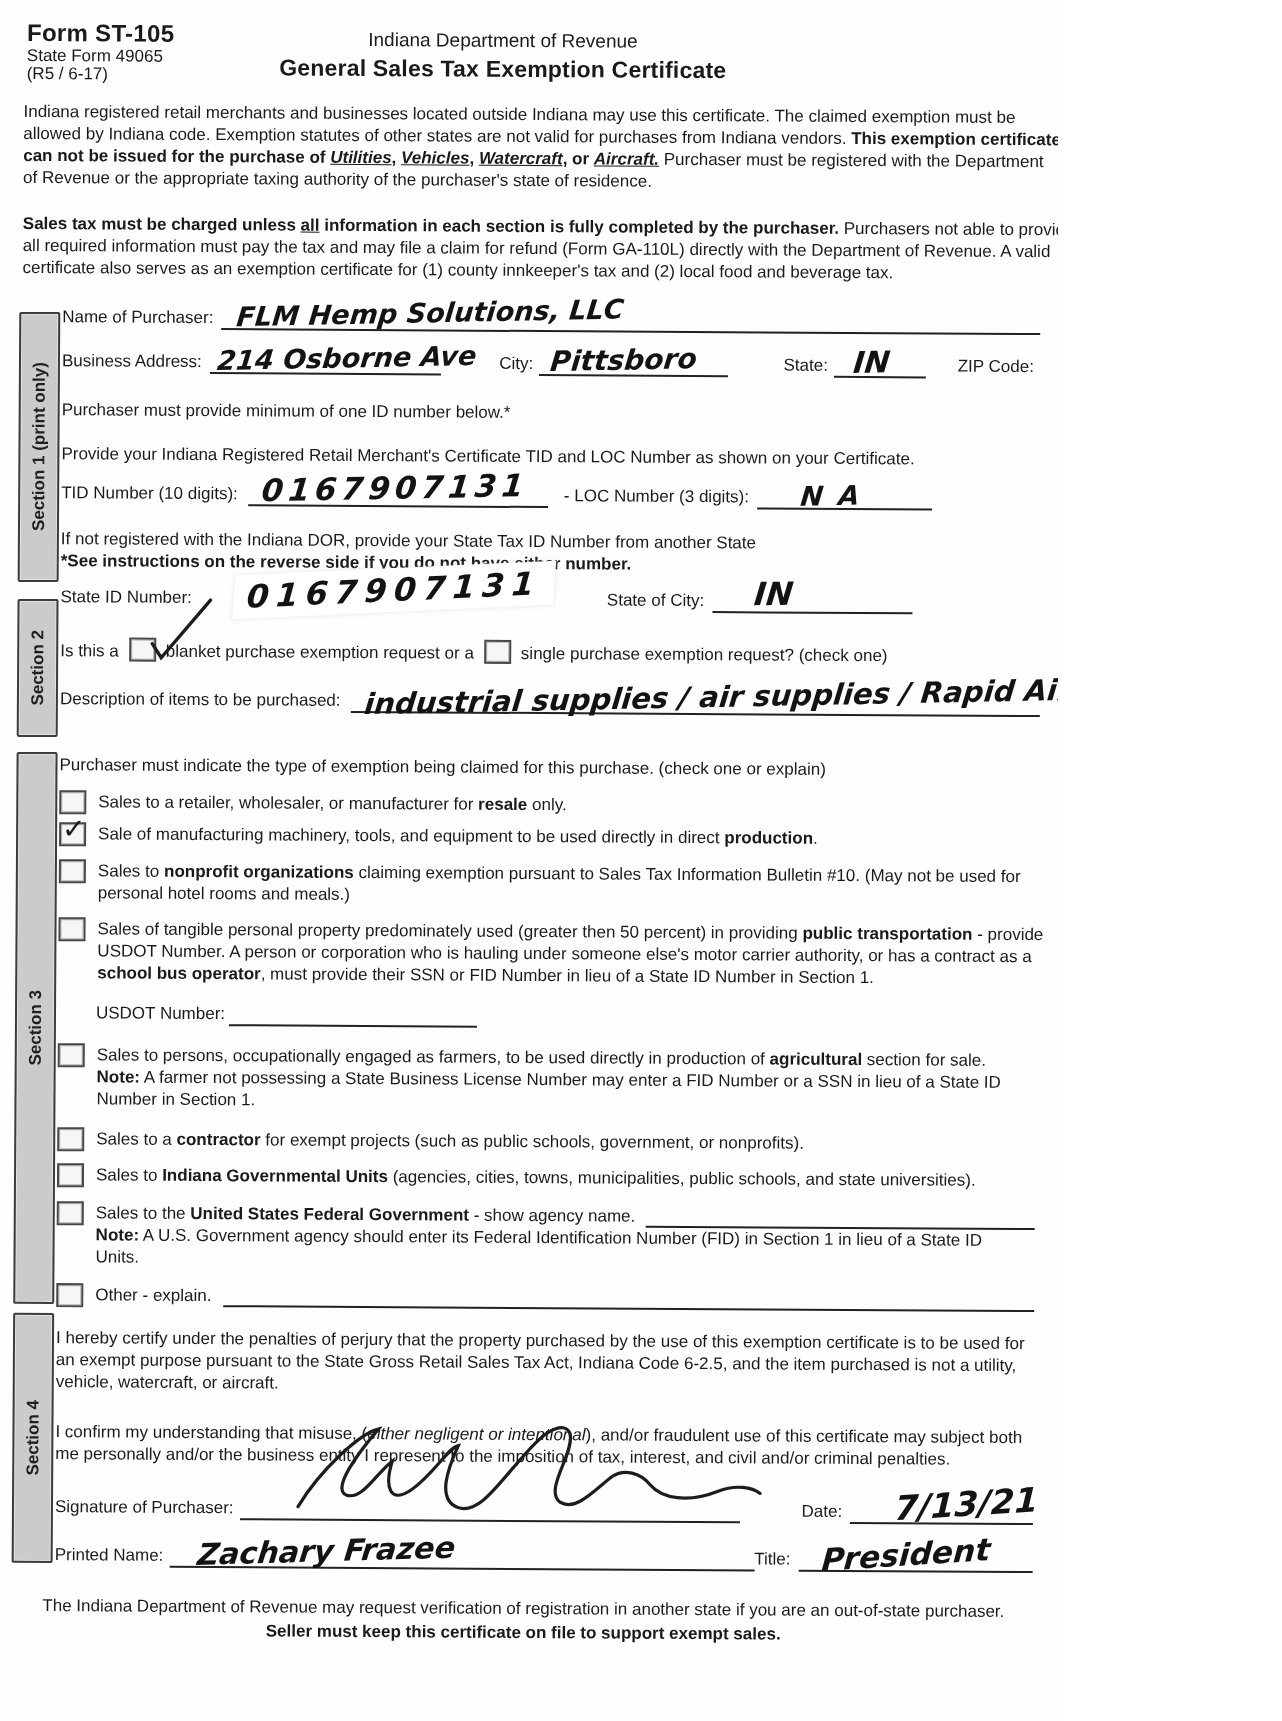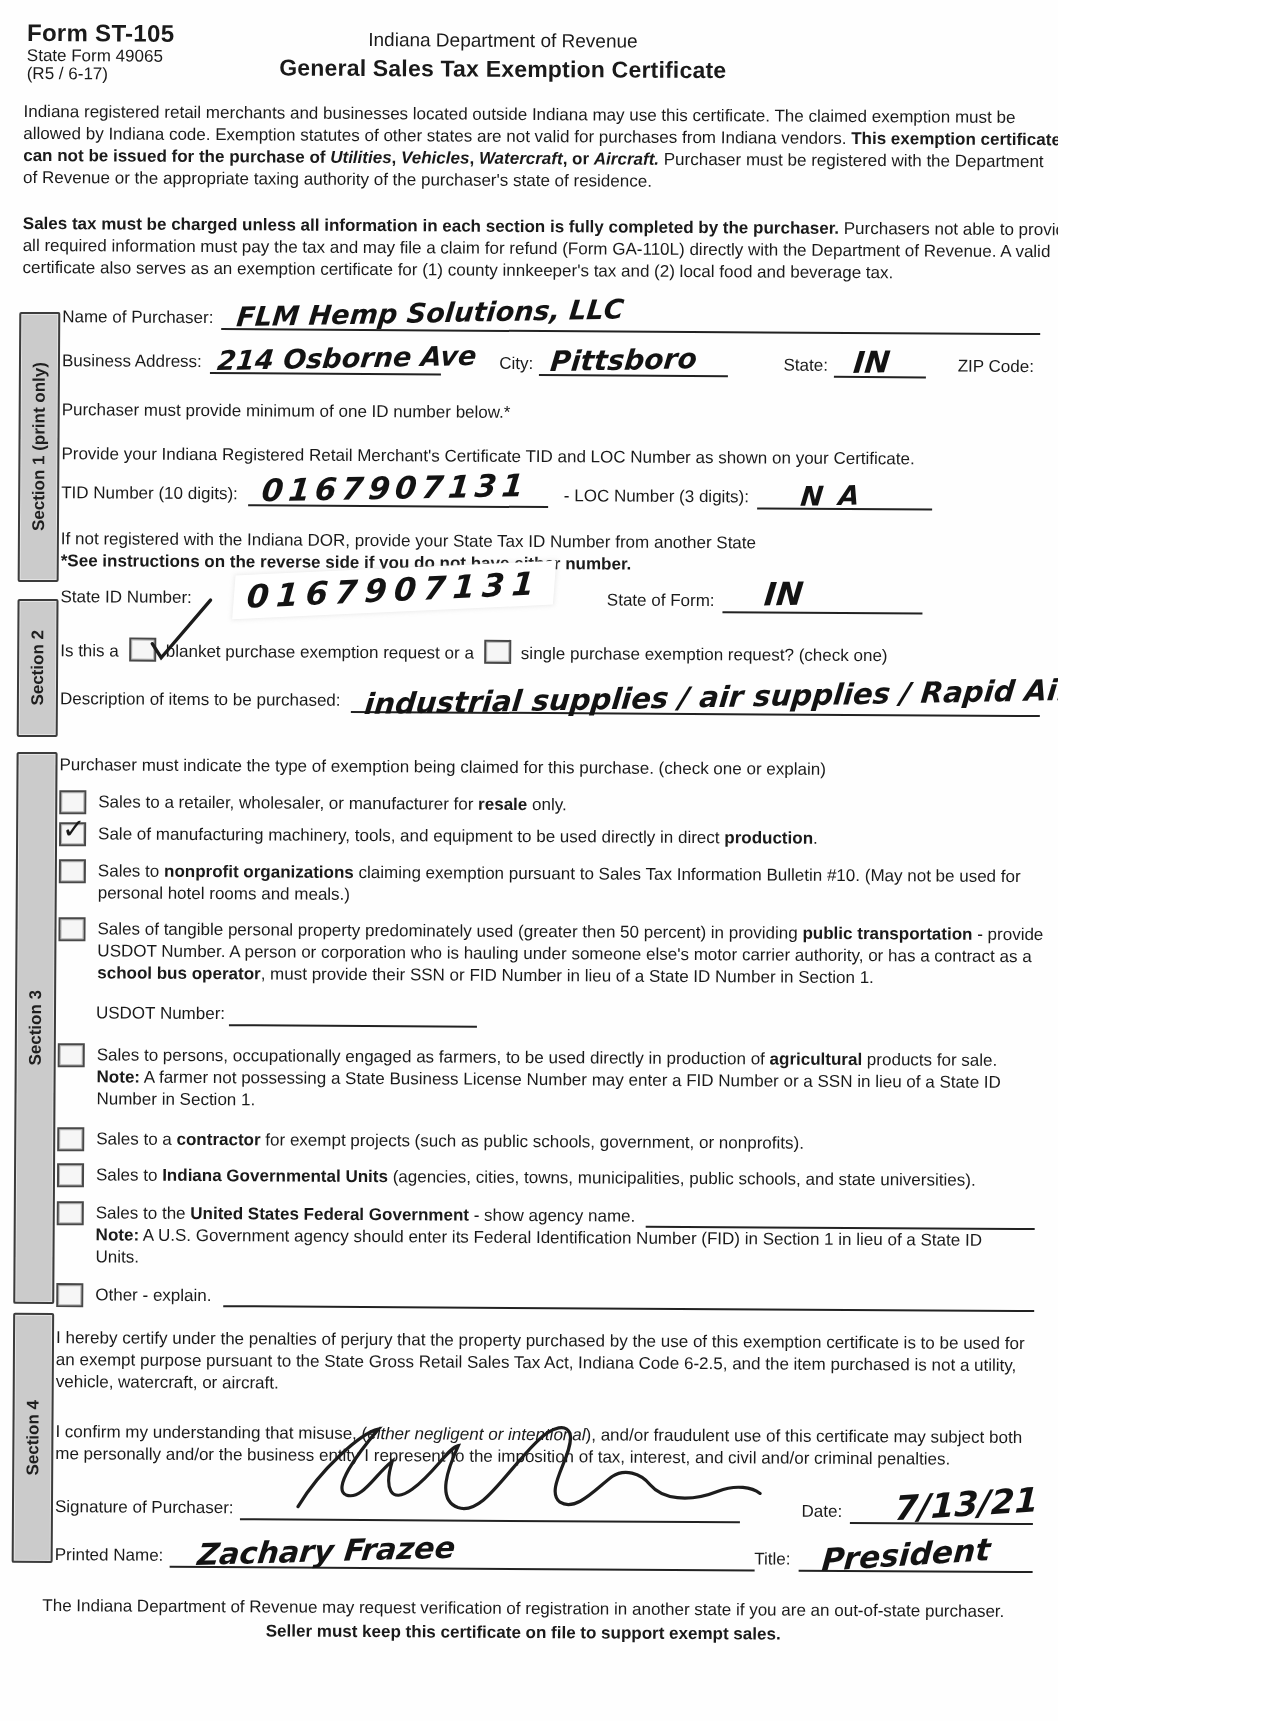--- a/index.html
+++ b/index.html
@@ -1,21 +1,21 @@
 <!DOCTYPE html>
 <html><head>
 <meta charset="utf-8">
 <style>
   html,body{margin:0;padding:0;background:#ffffff;}
   .page{position:relative;width:1058px;height:1721px;background:#fefefe;overflow:hidden;
         font-family:"Liberation Sans",sans-serif;color:#1a1a1a;}
   .scan{position:absolute;inset:0;transform:rotate(0.35deg);transform-origin:50% 40%;}
   .abs{position:absolute;}
   .b{font-weight:bold;}
-  .u{}
+  .u{text-decoration:underline;}
   .i{font-style:italic;}
   .txt{font-size:17px;line-height:22px;white-space:nowrap;}
   
   .form-no{font-size:24px;font-weight:bold;letter-spacing:.3px;}
   .form-sub{font-size:17px;line-height:18px;}
   .agency{font-size:19px;text-align:center;}
   .doc-title{font-size:23px;font-weight:bold;text-align:center;letter-spacing:.2px;}
   
   .sidebar{position:absolute;left:17px;width:37px;background:#cbcbcb;border:2px solid #3c3c3c;
            border-radius:2px;display:flex;align-items:center;justify-content:center;box-shadow:inset 0 0 0 1px #e3e3e3;}
@@ -102,21 +102,21 @@
   </div>
 
   <div class="abs txt" style="left:60px;top:531px;">If not registered with the Indiana DOR, provide your State Tax ID Number from another State</div>
   <div class="abs txt seeinstr" style="left:60px;top:553px;">*See instructions on the reverse side if you do not have either number.</div>
 
   <div class="fieldrow" style="left:60px;top:586px;">
     <span class="lbl">State ID Number:</span>
     <span class="line" style="width:345px;margin-left:8px;border-bottom-color:transparent;">
       <span class="hw patch" style="left:36px;bottom:-8px;font-size:32px;letter-spacing:7px;transform:skewX(-7deg) rotate(-3deg);">0167907131</span>
     </span>
-    <span class="lbl" style="margin-left:62px;">State of Form:</span>
+    <span class="lbl" style="margin-left:62px;">State of City:</span>
     <span class="line" style="width:200px;margin-left:8px;">
       <span class="hw" style="left:40px;bottom:-2px;font-size:32px;">IN</span>
     </span>
   </div>
 
   <div class="sidebar" style="top:602px;height:134px;">
     <span>Section 2</span>
   </div>
 
   <div class="abs" style="left:60px;top:644px;display:flex;align-items:center;gap:10px;font-size:17px;">
@@ -176,21 +176,21 @@
 
   <div class="fieldrow" style="left:98px;top:1002px;">
     <span class="lbl">USDOT Number:</span>
     <span class="line" style="width:248px;margin-left:4px;"></span>
   </div>
 
   <div class="cbrow" style="top:1046px;">
     <span class="cb">
           <span class="mark"></span>
         </span>
-    <div class="cbtext"><span>Sales to persons, occupationally engaged as farmers, to be used directly in production of </span><span class="b">agricultural</span><span> products for sale.</span><br><span class="b">Note:</span><span> A farmer not possessing a State Business License Number may enter a FID Number or a SSN in lieu of a State ID</span><br><span>Number in Section 1.</span></div>
+    <div class="cbtext"><span>Sales to persons, occupationally engaged as farmers, to be used directly in production of </span><span class="b">agricultural</span><span> section for sale.</span><br><span class="b">Note:</span><span> A farmer not possessing a State Business License Number may enter a FID Number or a SSN in lieu of a State ID</span><br><span>Number in Section 1.</span></div>
   </div>
 
   <div class="cbrow" style="top:1130px;">
     <span class="cb">
           <span class="mark"></span>
         </span>
     <div class="cbtext"><span>Sales to a </span><span class="b">contractor</span><span> for exempt projects (such as public schools, government, or nonprofits).</span></div>
   </div>
 
   <div class="cbrow" style="top:1166px;">

